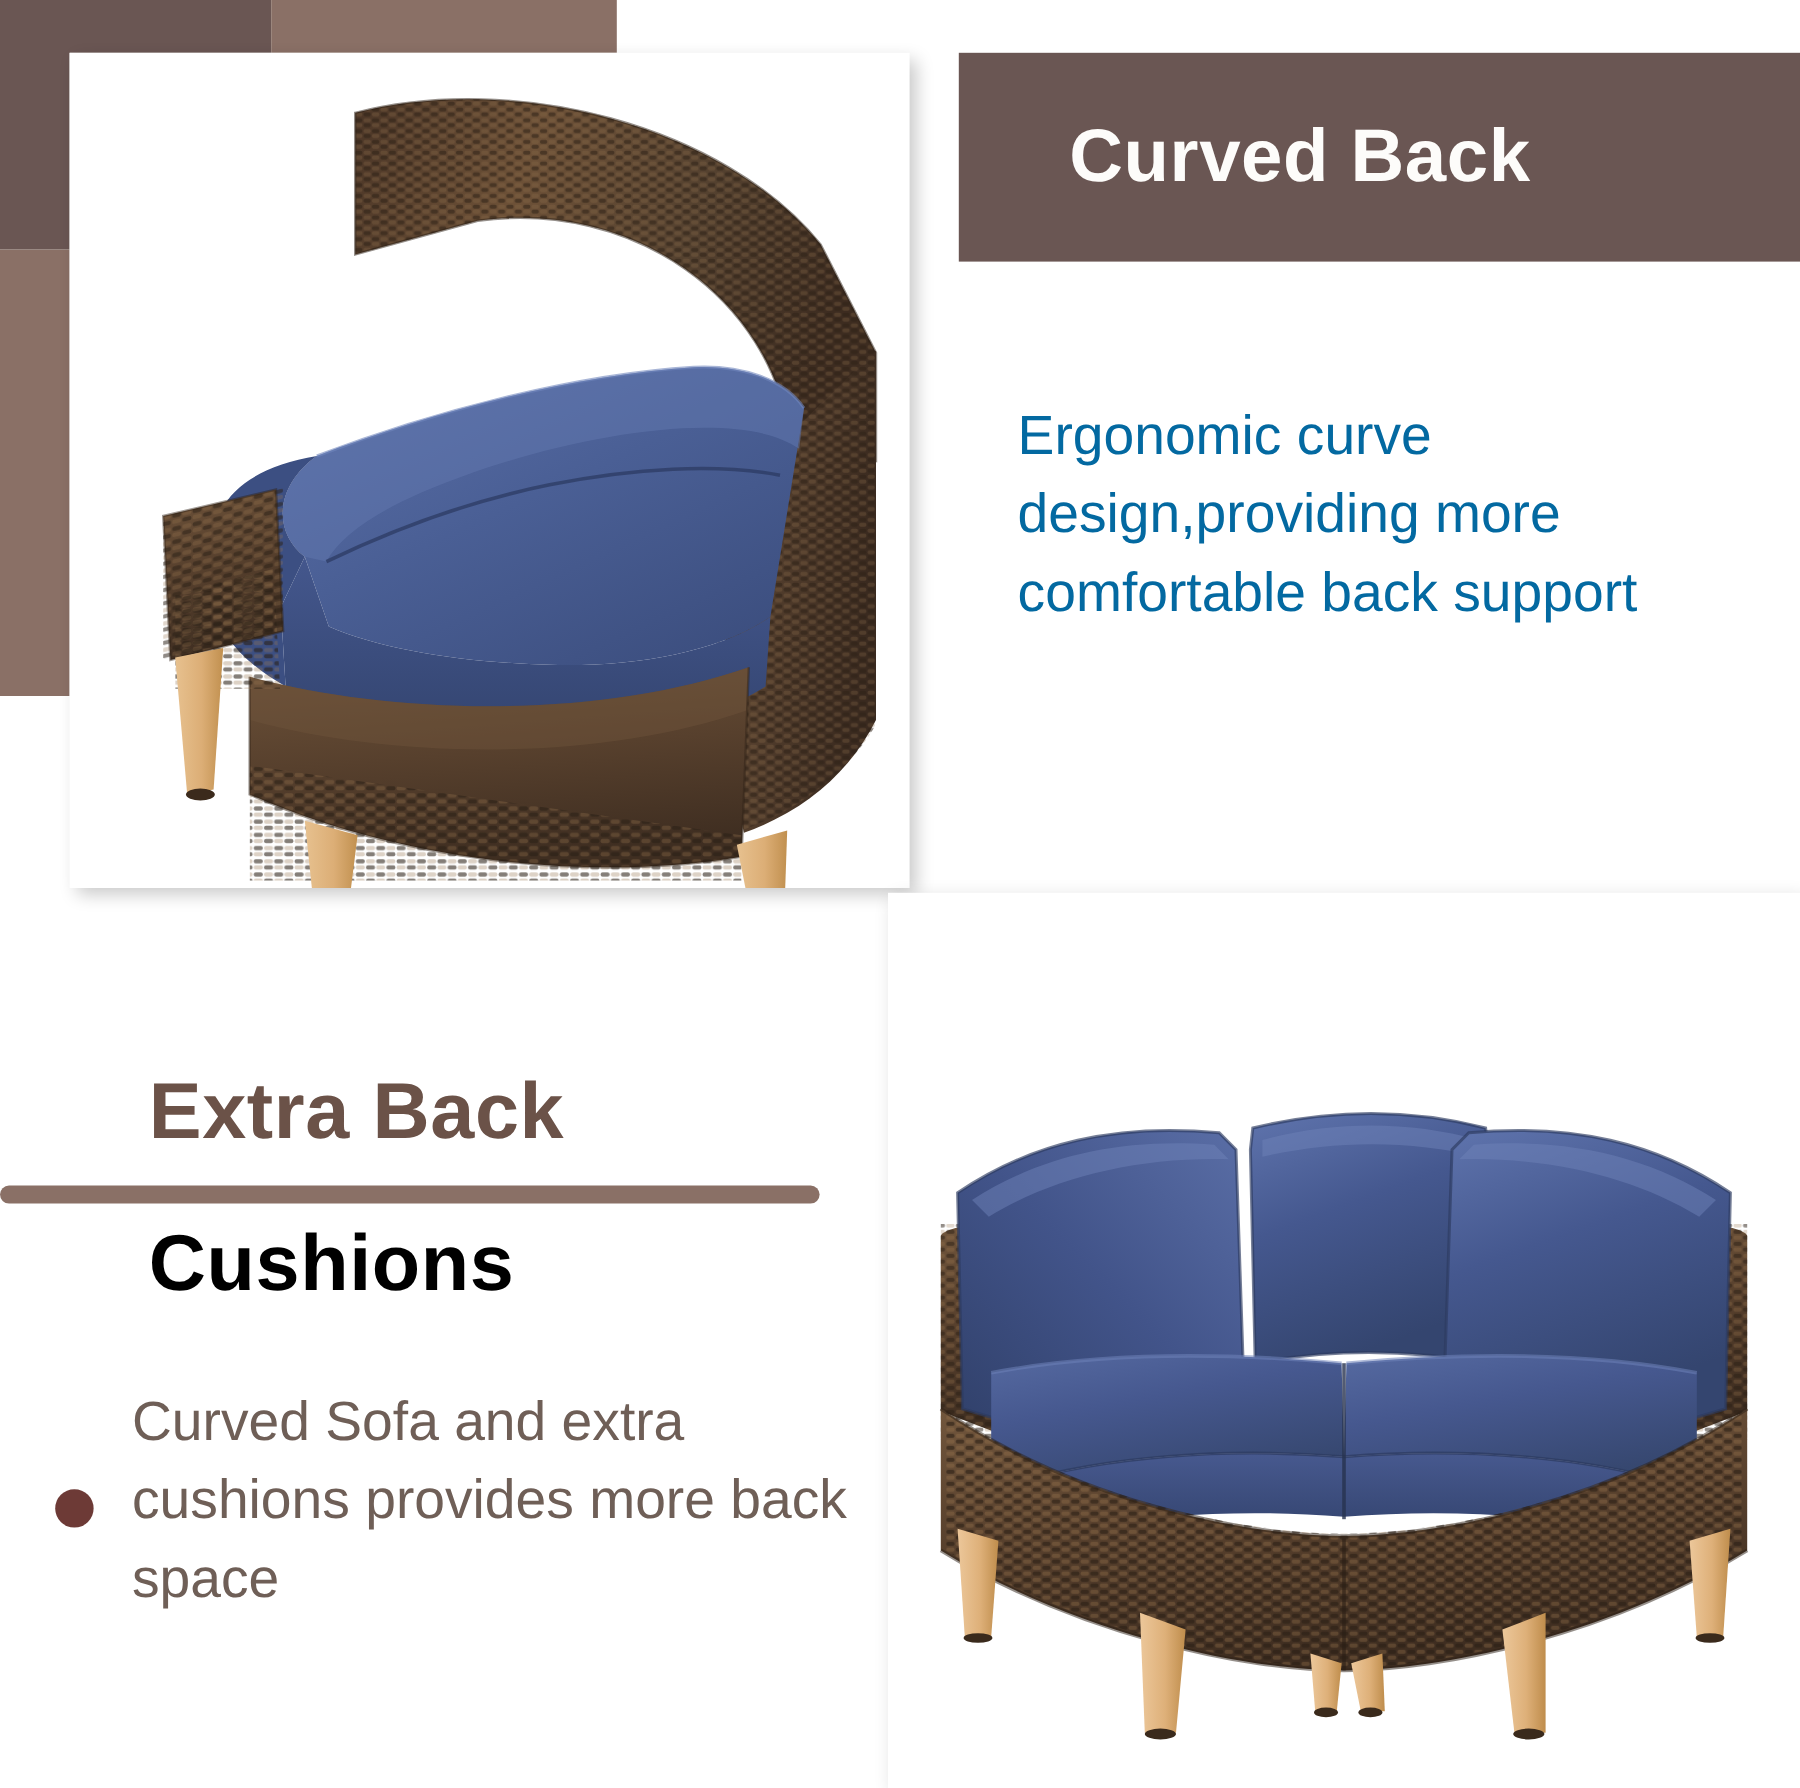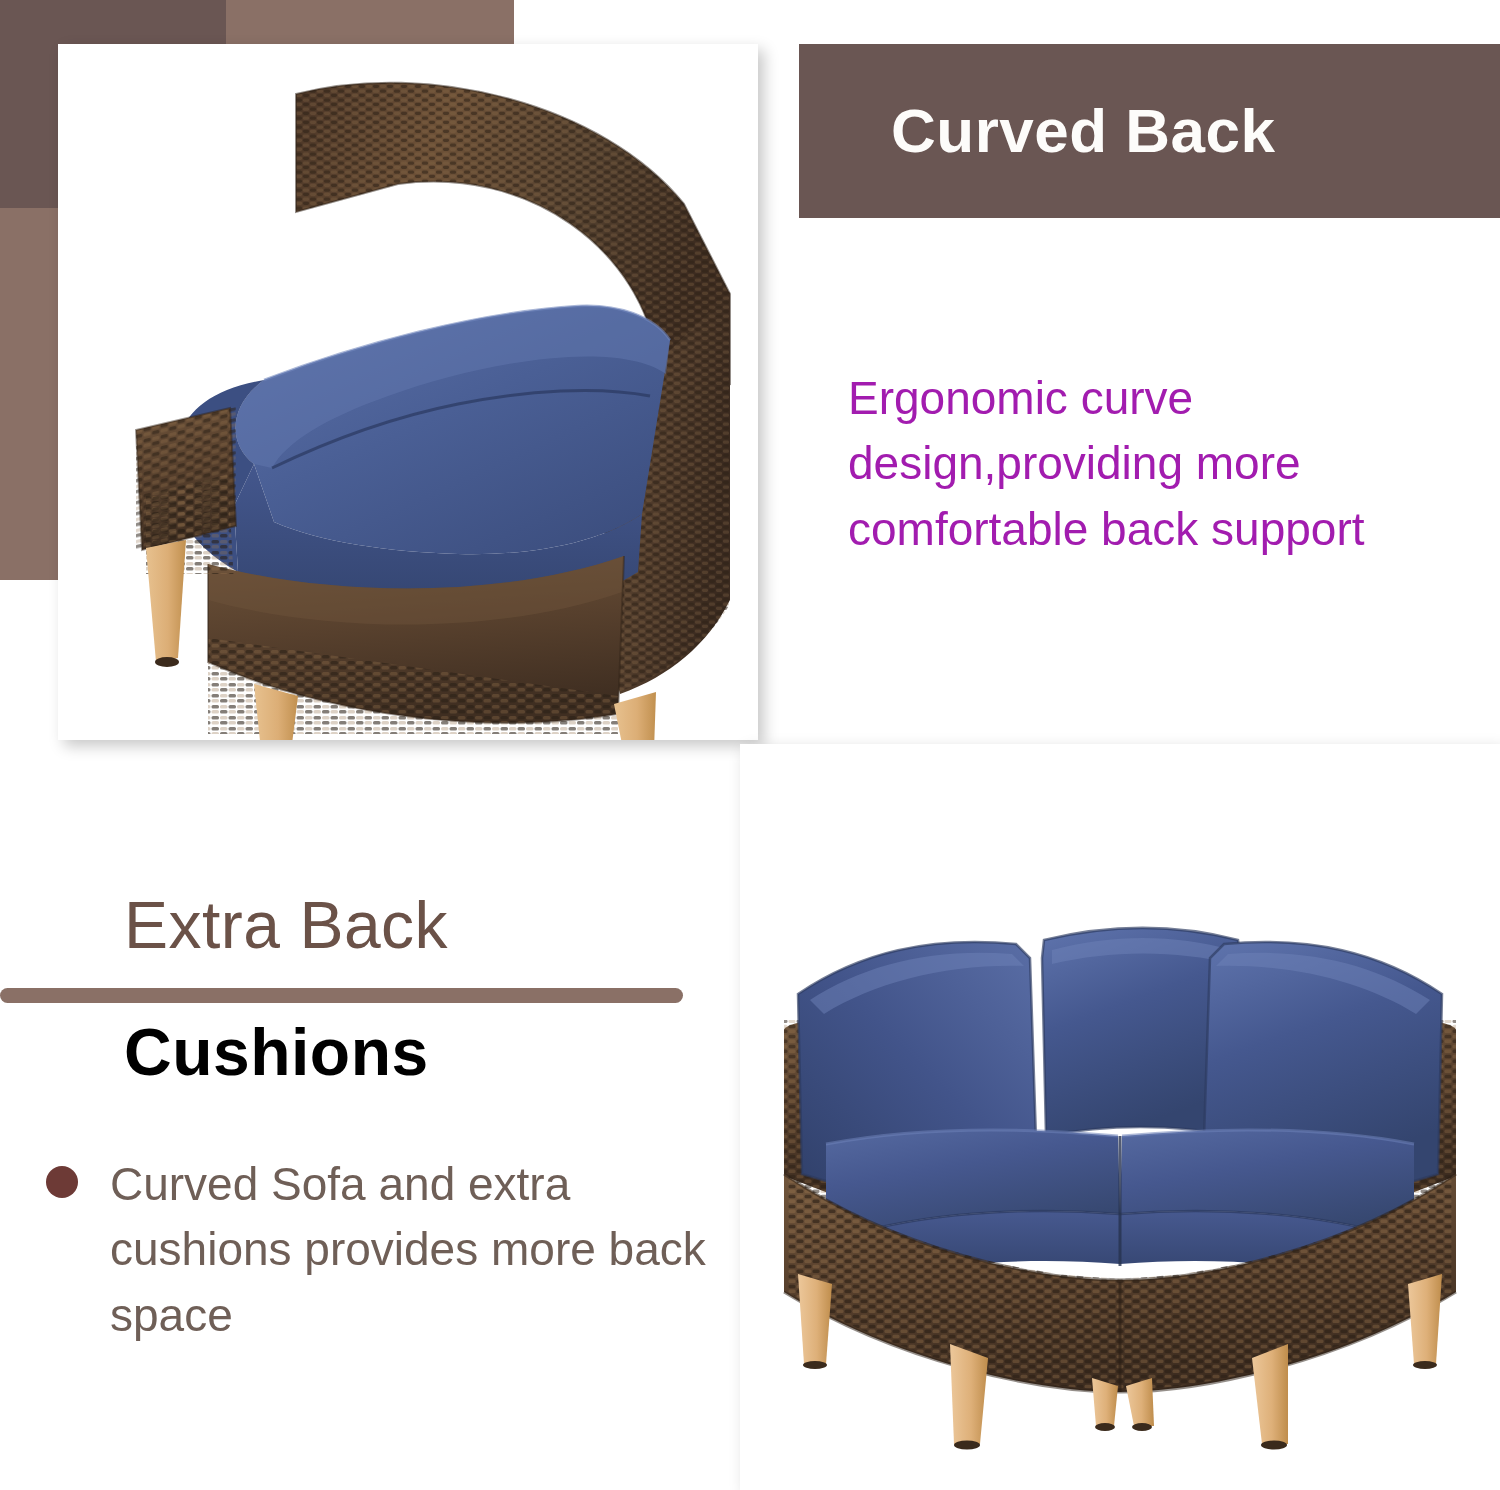--- a/index.html
+++ b/index.html
@@ -69,35 +69,34 @@
     letter-spacing: 0.5px;
     line-height: 1;
     font-family: "Liberation Sans", sans-serif;
   }
 
   
   .body-copy {
     position: absolute;
     left: 848px; top: 330px;
     width: 620px;
-    color: #a21caf;
+    color: #0369a1;
     font-size: 46px;
     line-height: 1.42;
     font-weight: normal;
     font-family: "Liberation Sans", sans-serif;
-    margin-top: 36px;
   }
 
   
   .feature-title-1 {
     position: absolute;
     left: 124px; top: 892px;
     color: #6b5248;
     font-size: 66px;
-    font-weight: normal;
+    font-weight: bold;
     letter-spacing: 0.5px;
     line-height: 1;
     font-family: "Liberation Sans", sans-serif;
   }
   .feature-rule {
     position: absolute;
     left: 0; top: 988px;
     width: 683px; height: 15px;
     background: #8a7066;
     border-radius: 8px;
@@ -111,21 +110,21 @@
     letter-spacing: 0.5px;
     line-height: 1;
     font-family: "Liberation Sans", sans-serif;
   }
 
   .bullet-row {
     position: absolute;
     left: 46px; top: 1152px;
     width: 680px;
     display: flex;
-    align-items: flex-start;
+    align-items: center;
   }
   .bullet-dot {
     width: 32px; height: 32px;
     border-radius: 50%;
     background: #6d3a36;
     flex: 0 0 auto;
     margin-top: 14px;
     margin-right: 32px;
   }
   .bullet-text {

